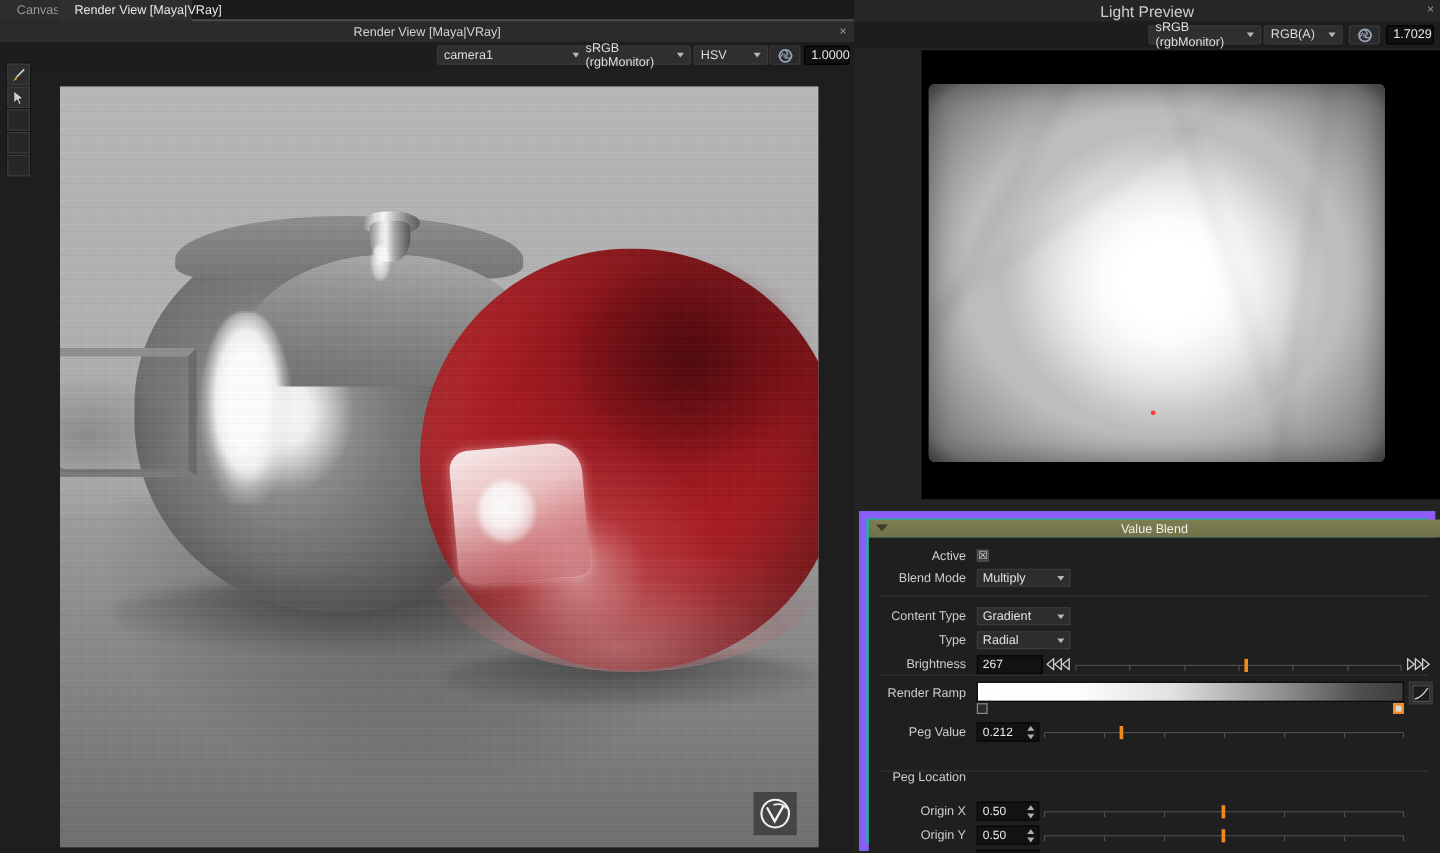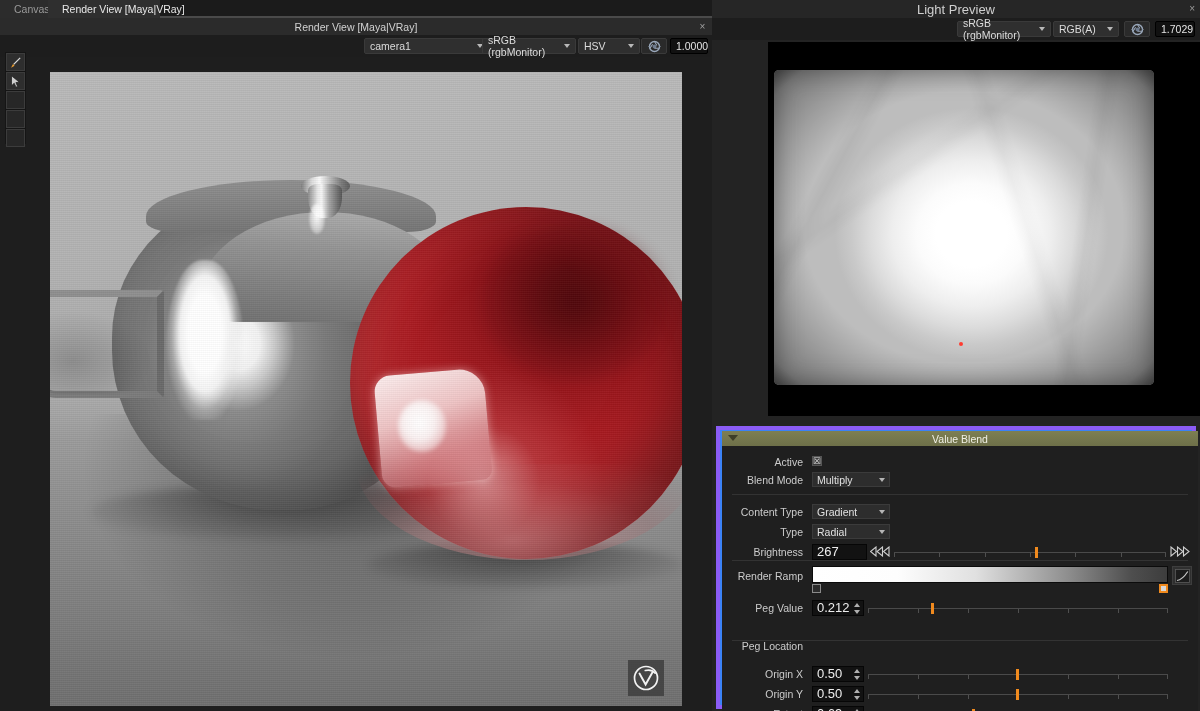--- a/index.html
+++ b/index.html
@@ -225,21 +225,21 @@
     position: absolute; inset: 0;
     background: radial-gradient(ellipse 70% 72% at 50% 50%, rgba(0,0,0,0) 60%, rgba(0,0,0,0.35) 92%, rgba(0,0,0,0.6) 100%);
     border-radius: 5px;
   }
   #lightDot {
     position: absolute; left: 191px; top: 300px; width: 4px; height: 4px;
     background: #ff3b30; border-radius: 50%;
   }
 
   
-  #vbPanel { position: absolute; left: 716px; top: 426px; width: 480px; height: 283px; background: #3b82f6; border: 4px solid #8b5cf6; }
+  #vbPanel { position: absolute; left: 716px; top: 426px; width: 480px; height: 283px; background: #14b8a6; border: 6px solid #8b5cf6; }
   #vbHeader {
     position: absolute; left: 2px; top: 1px; width: 476px; height: 15px;
     background: linear-gradient(180deg, #7d7f52 0%, #6e7049 100%);
     display: flex; align-items: center; justify-content: center;
   }
   #vbHeaderLabel { font-size: 10.5px; color: #f0f0e4; }
   #vbCollapse {
     position: absolute; left: 6px; top: 4px;
     width: 0; height: 0; border-left: 5px solid transparent;
     border-right: 5px solid transparent; border-top: 6px solid #3e3f28;
@@ -266,22 +266,22 @@
   }
   .chk {
     position: absolute; left: 90px; top: 4px; width: 10px; height: 10px;
     background: #3a3a3a; border: 1px solid #555;
     display: flex; align-items: center; justify-content: center;
     font-size: 9px; color: #dcdcdc; line-height: 1;
   }
   .numbox {
     position: absolute; top: 2px; height: 16px; background: #121212;
     border: 1px solid #060606;
-    font-size: 13px; color: #ededed;
-    display: flex; align-items: flex-end; padding-left: 4px;
+    font-size: 10px; color: #ededed;
+    display: flex; align-items: center; padding-left: 4px;
   }
   .spin { position: absolute; right: 2px; top: 1px; width: 7px; height: 13px; }
   .spin i {
     position: absolute; left: 0; width: 0; height: 0;
     border-left: 3px solid transparent; border-right: 3px solid transparent;
   }
   .spin i.up { top: 1px; border-bottom: 4px solid #b0b0b0; }
   .spin i.dn { bottom: 1px; border-top: 4px solid #b0b0b0; }
 
   .track { position: absolute; height: 1px; background: #4a4a4a; top: 10px; }

